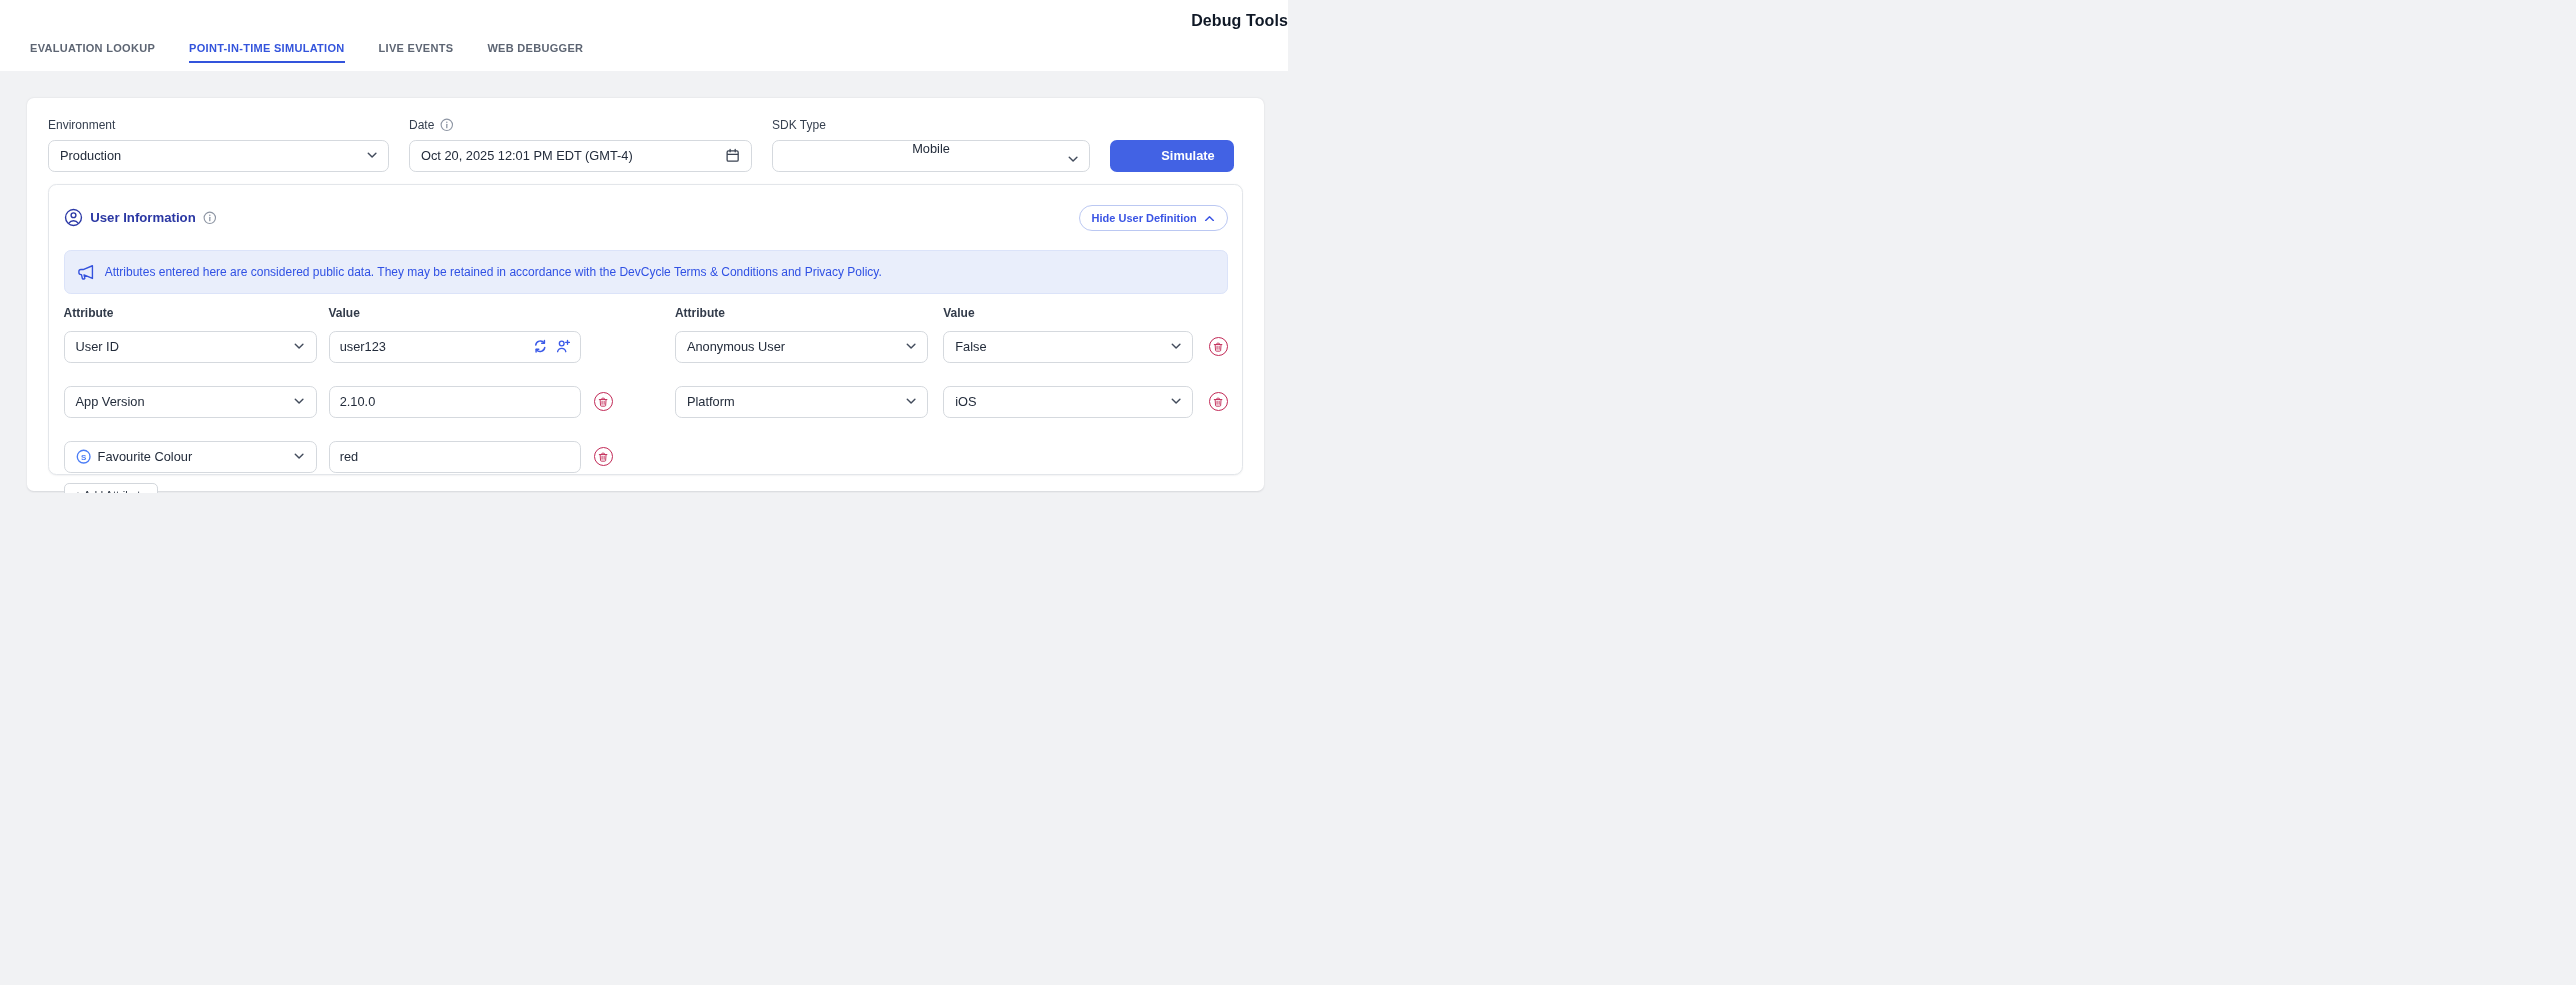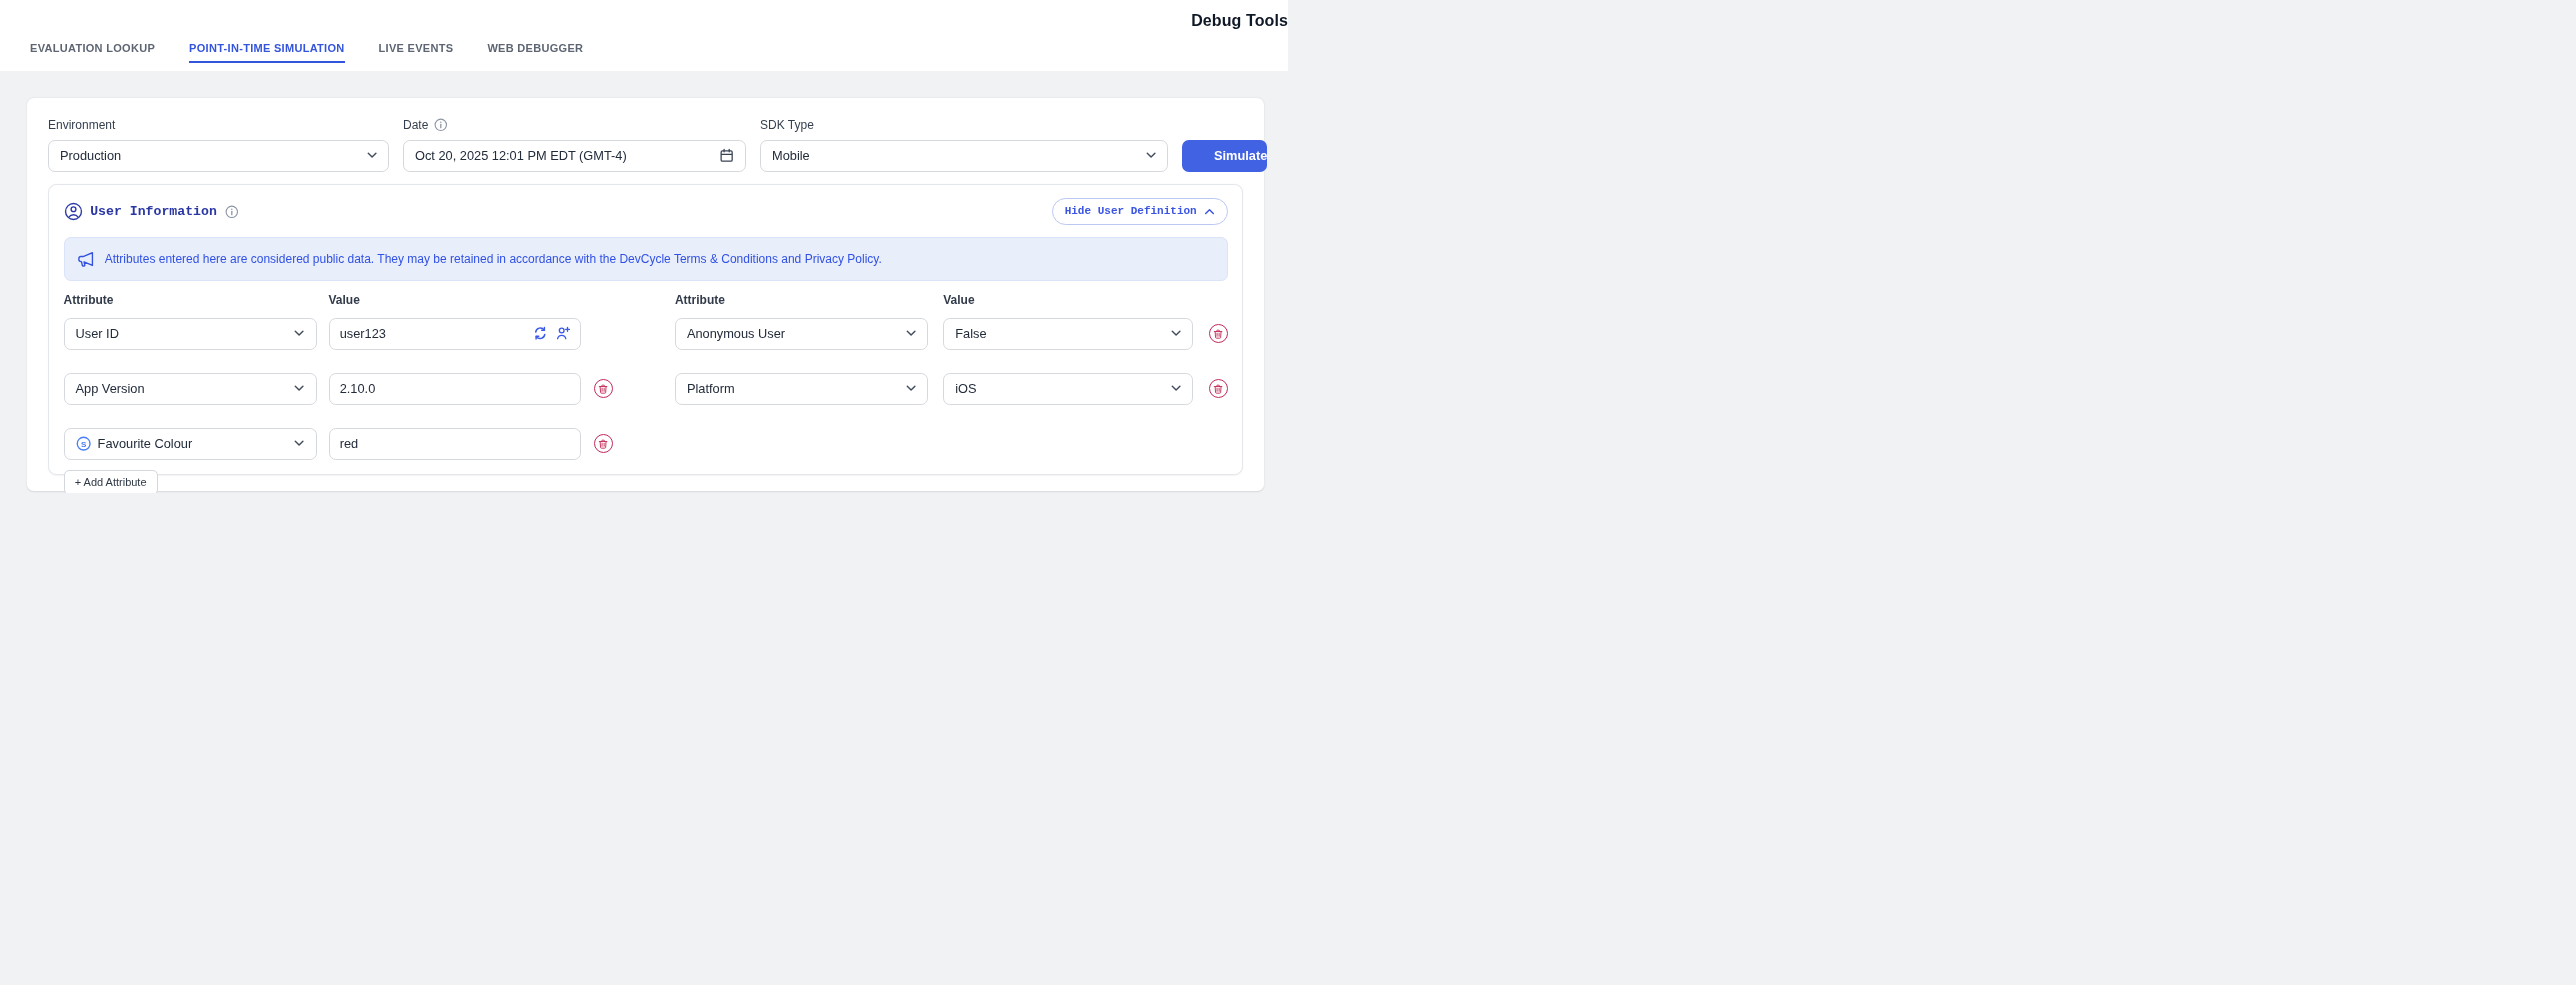--- a/index.html
+++ b/index.html
@@ -18,38 +18,38 @@
     font-size:11px; font-weight:600; letter-spacing:0.3px; color:#5d6573;
     padding-bottom:6.8px; cursor:pointer; white-space:nowrap; border-bottom:2.6px solid transparent;
   }
   .tab.active { color:#3354dc; font-weight:700; border-bottom-color:#3354dc; }
   
   .main-card {
     width:1237px; margin:27px 0 0 27px; background:#fff; border-radius:6.8px;
     box-shadow:0 0.9px 2.6px rgba(16,24,40,.07), 0 0.9px 1.7px rgba(16,24,40,.05);
     padding:19.6px 21px; height:393px;
   }
-  .controls { display:flex; gap:14px; }
+  .controls { display:flex; gap:20px; }
   .ctl-label { font-size:12px; font-weight:500; color:#353f4f; margin-bottom:6.8px; display:flex; align-items:center; gap:6px; height:15.3px;}
   .fieldbox {
     height:32px; border:0.9px solid #d5d9de; border-radius:6.8px; background:#fff;
     display:flex; align-items:center; padding:0 11px; font-size:12.8px; color:#232c3b; cursor:pointer;
   }
   .fieldbox .chev { margin-left:auto; flex:0 0 auto; }
-  .w-env{width:341px;} .w-date{width:343px;} .w-sdk{width:408px;}
+  .w-env{width:341px;} .w-date{width:343px;} .w-sdk{width:318px;flex-direction:column;}
   .simulate-btn {
     width:124px; height:32px; margin-top:22px; background:#4262e4; border:none; border-radius:6.8px;
     color:#fff; font-size:12.8px; font-weight:600; font-family:inherit; cursor:pointer;padding-left:32px;
   }
   
   .section {
     margin-top:12.8px; border:0.9px solid #e3e6ea; border-radius:8.5px; background:#fff;
     box-shadow:0 0.9px 1.7px rgba(16,24,40,.05); padding:0 14.5px 13.6px; height:291px;
   }
-  .section-header { height:52px; display:flex; align-items:center;font-family:Liberation Mono, monospace; }
+  .section-header { height:65px; display:flex; align-items:center; }
   .section-title { font-size:13.2px; font-weight:600; color:#2a37a3; margin-left:7.7px; }
   .section-header .info { margin-left:7.7px; }
   .pill-btn {
     margin-left:auto; height:26.4px; border:0.9px solid #bbc8f2; border-radius:13.6px; background:#fff;
     display:flex; align-items:center; gap:6.8px; padding:0 12px; cursor:pointer;
     font-size:11px; font-weight:600; color:#3a54e4; font-family:inherit;
   }
   .banner {
     height:44px; background:#e9eefb; border:0.9px solid #dbe3f9; border-radius:6.8px;
     display:flex; align-items:center; gap:10.2px; padding:0 12px;

